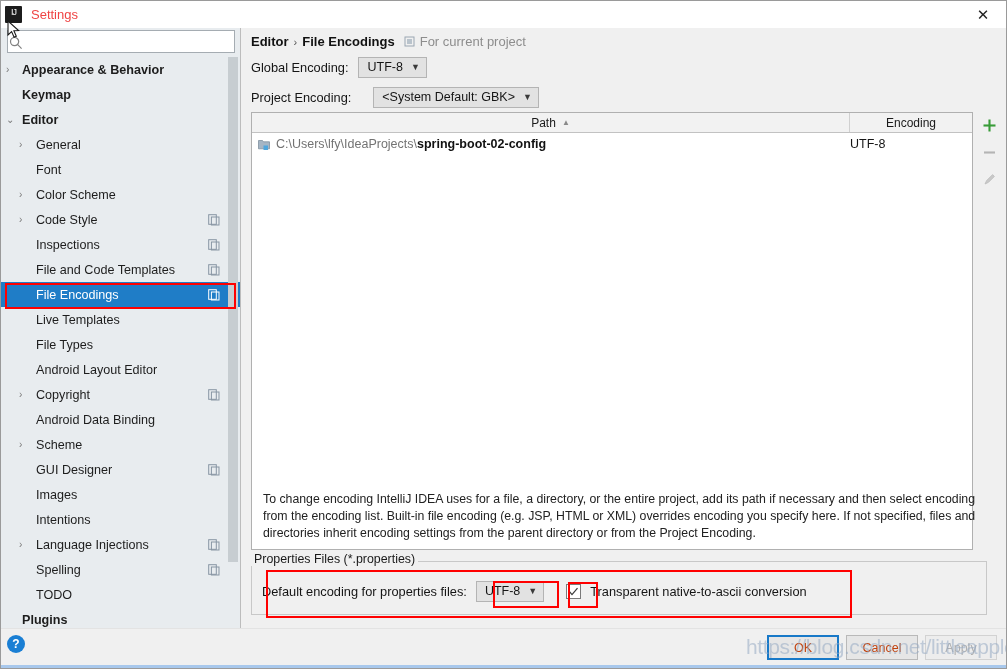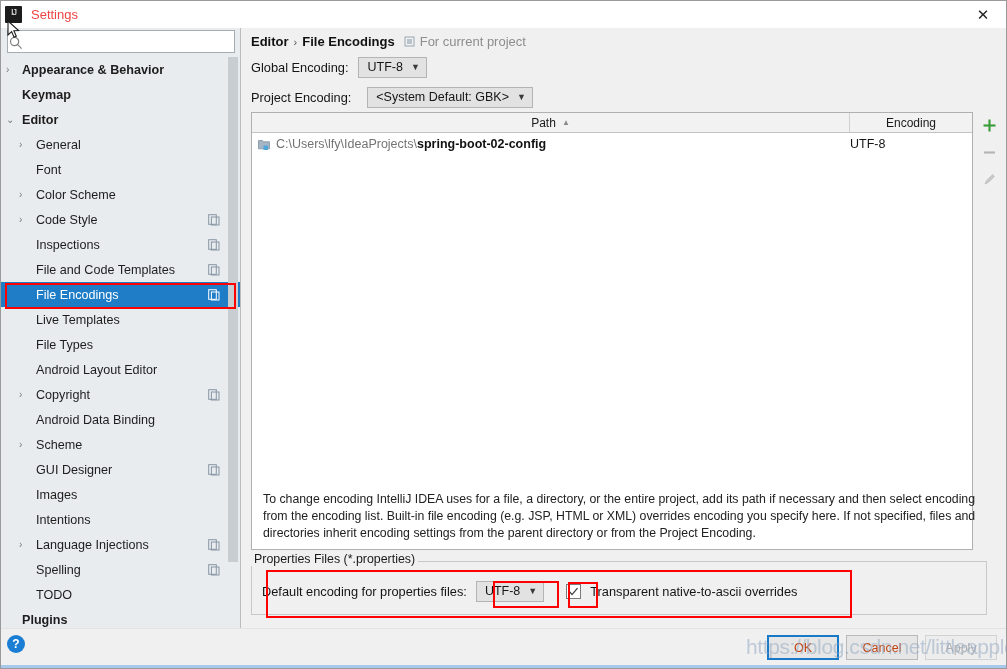--- a/index.html
+++ b/index.html
@@ -602,21 +602,21 @@
     <div class="form-row" style="top:28px;">
       <span class="flabel">Global Encoding:</span>
       <span class="combo" style="margin-left:10px;">
         <span>UTF-8</span>
         <span class="chev">▼</span>
       </span>
     </div>
 
     <div class="form-row" style="top:58px;">
       <span class="flabel">Project Encoding:</span>
-      <span class="combo" style="margin-left:16px;">
+      <span class="combo" style="margin-left:22px;">
         <span>&lt;System Default: GBK&gt;</span>
         <span class="chev">▼</span>
       </span>
     </div>
 
     <div class="table-area">
       <div class="thead">
         <div class="th path">
           <span>Path</span>
           <span class="sort-arrow">▲</span>
@@ -670,21 +670,21 @@
       <span class="flabel">Default encoding for properties files:</span>
       <span class="combo" style="margin-left:9px;">
         <span>UTF-8</span>
         <span class="chev">▼</span>
       </span>
       <span class="checkbox" style="margin-left:22px;">
         <svg class="check-mark" viewBox="0 0 11 11">
           <polyline points="1.5,5.6 4,8.6 9.5,2.2" fill="none" stroke="#3c3c3c" stroke-width="1.3"></polyline>
         </svg>
       </span>
-      <span class="flabel" style="margin-left:9px;">Transparent native-to-ascii overrides</span>
+      <span class="flabel" style="margin-left:9px;">Transparent native-to-ascii conversion</span>
     </div>
 
   </div>
 
   <div class="anno" style="left:4px; top:282px; width:231px; height:26px;"></div>
   <div class="anno" style="left:265px; top:569px; width:586px; height:48px;"></div>
   <div class="anno" style="left:492px; top:580px; width:66px; height:27px;"></div>
   <div class="anno" style="left:567px; top:581px; width:30px; height:26px;"></div>
 
   <div class="footer">

